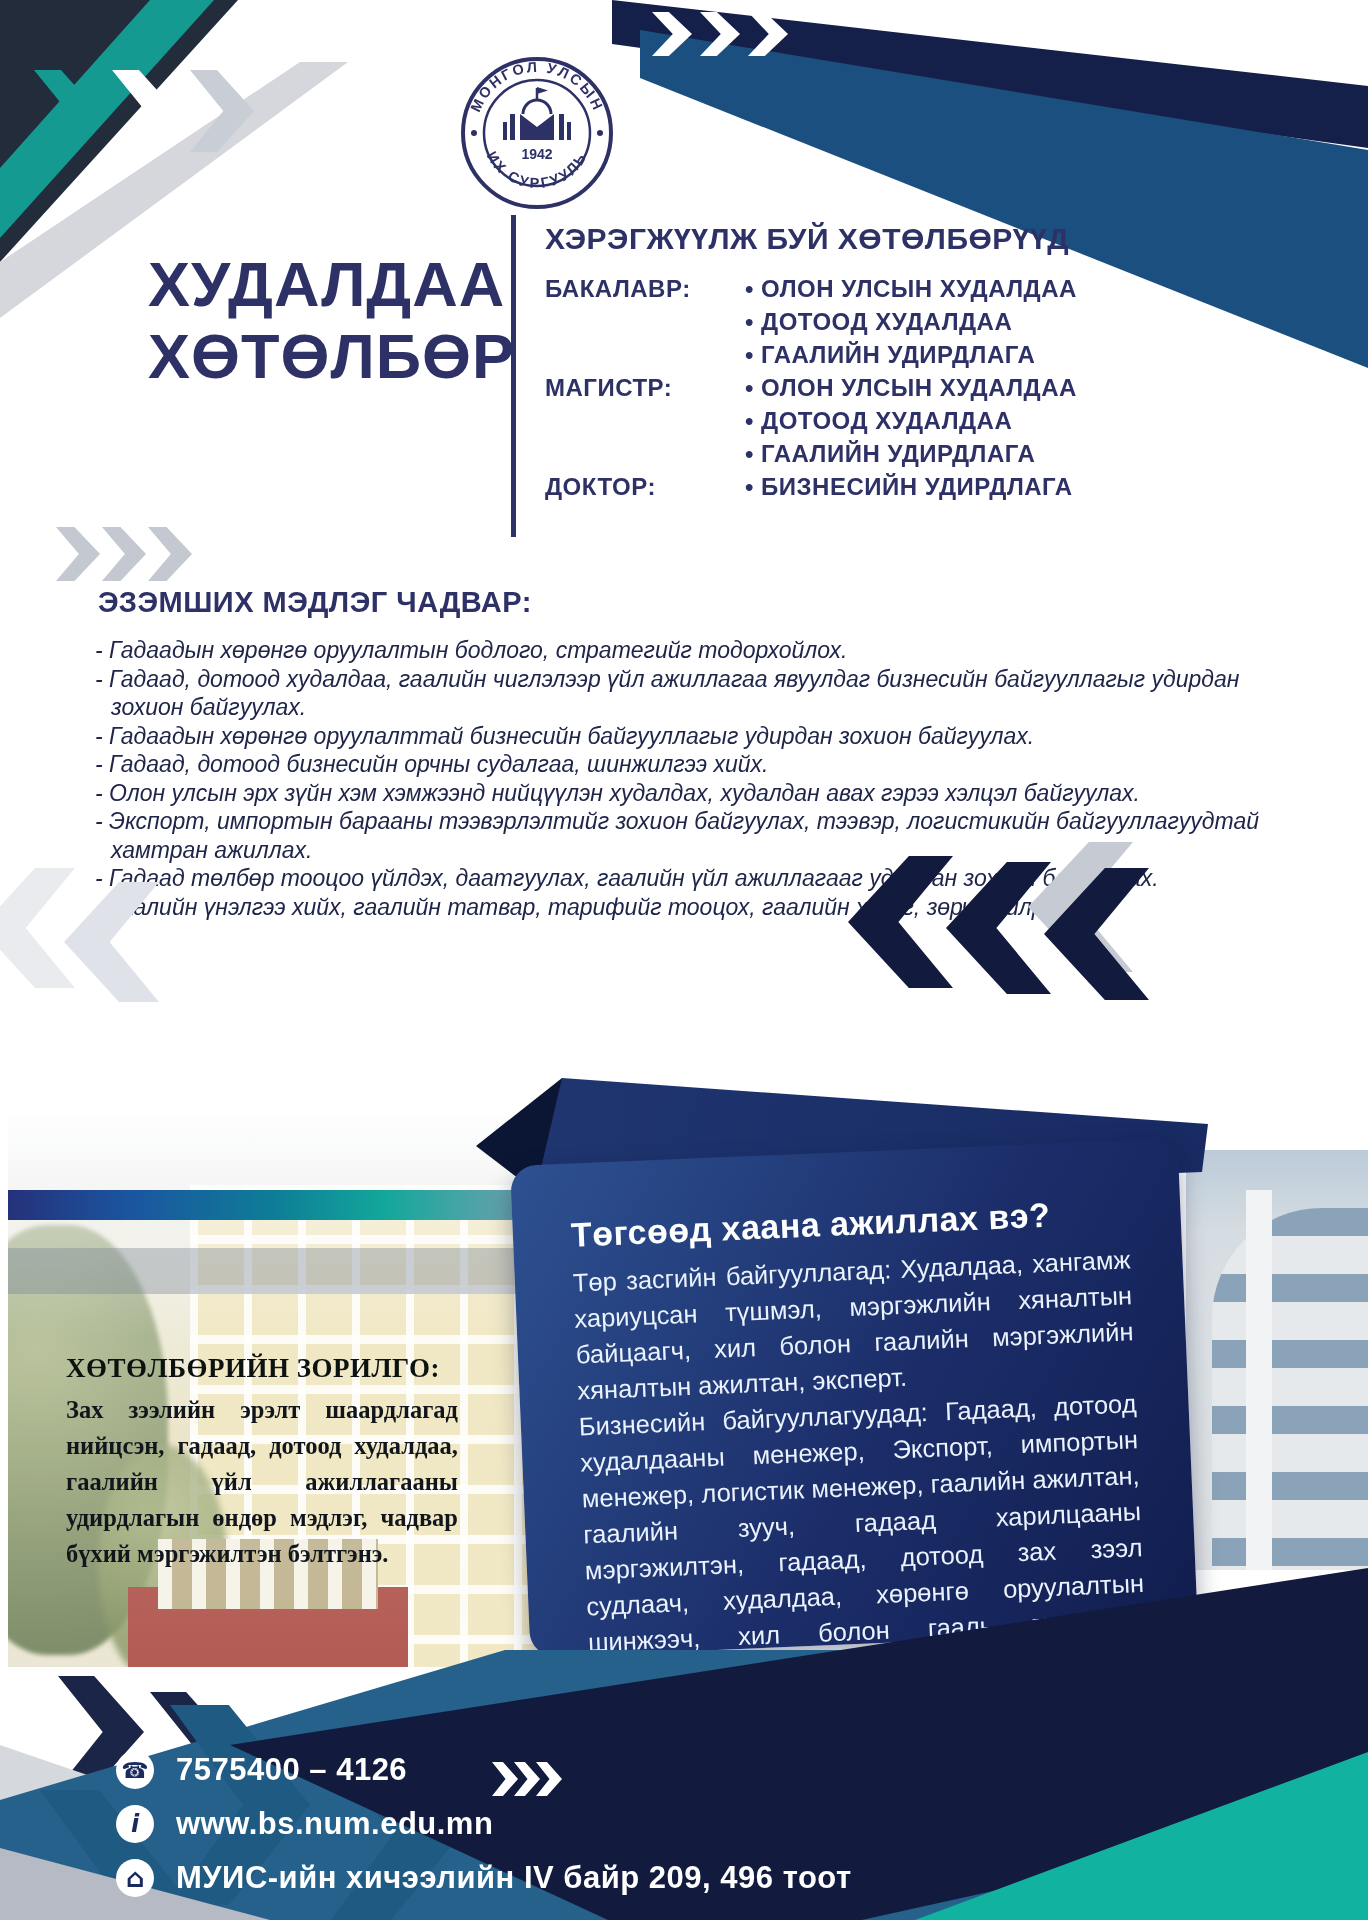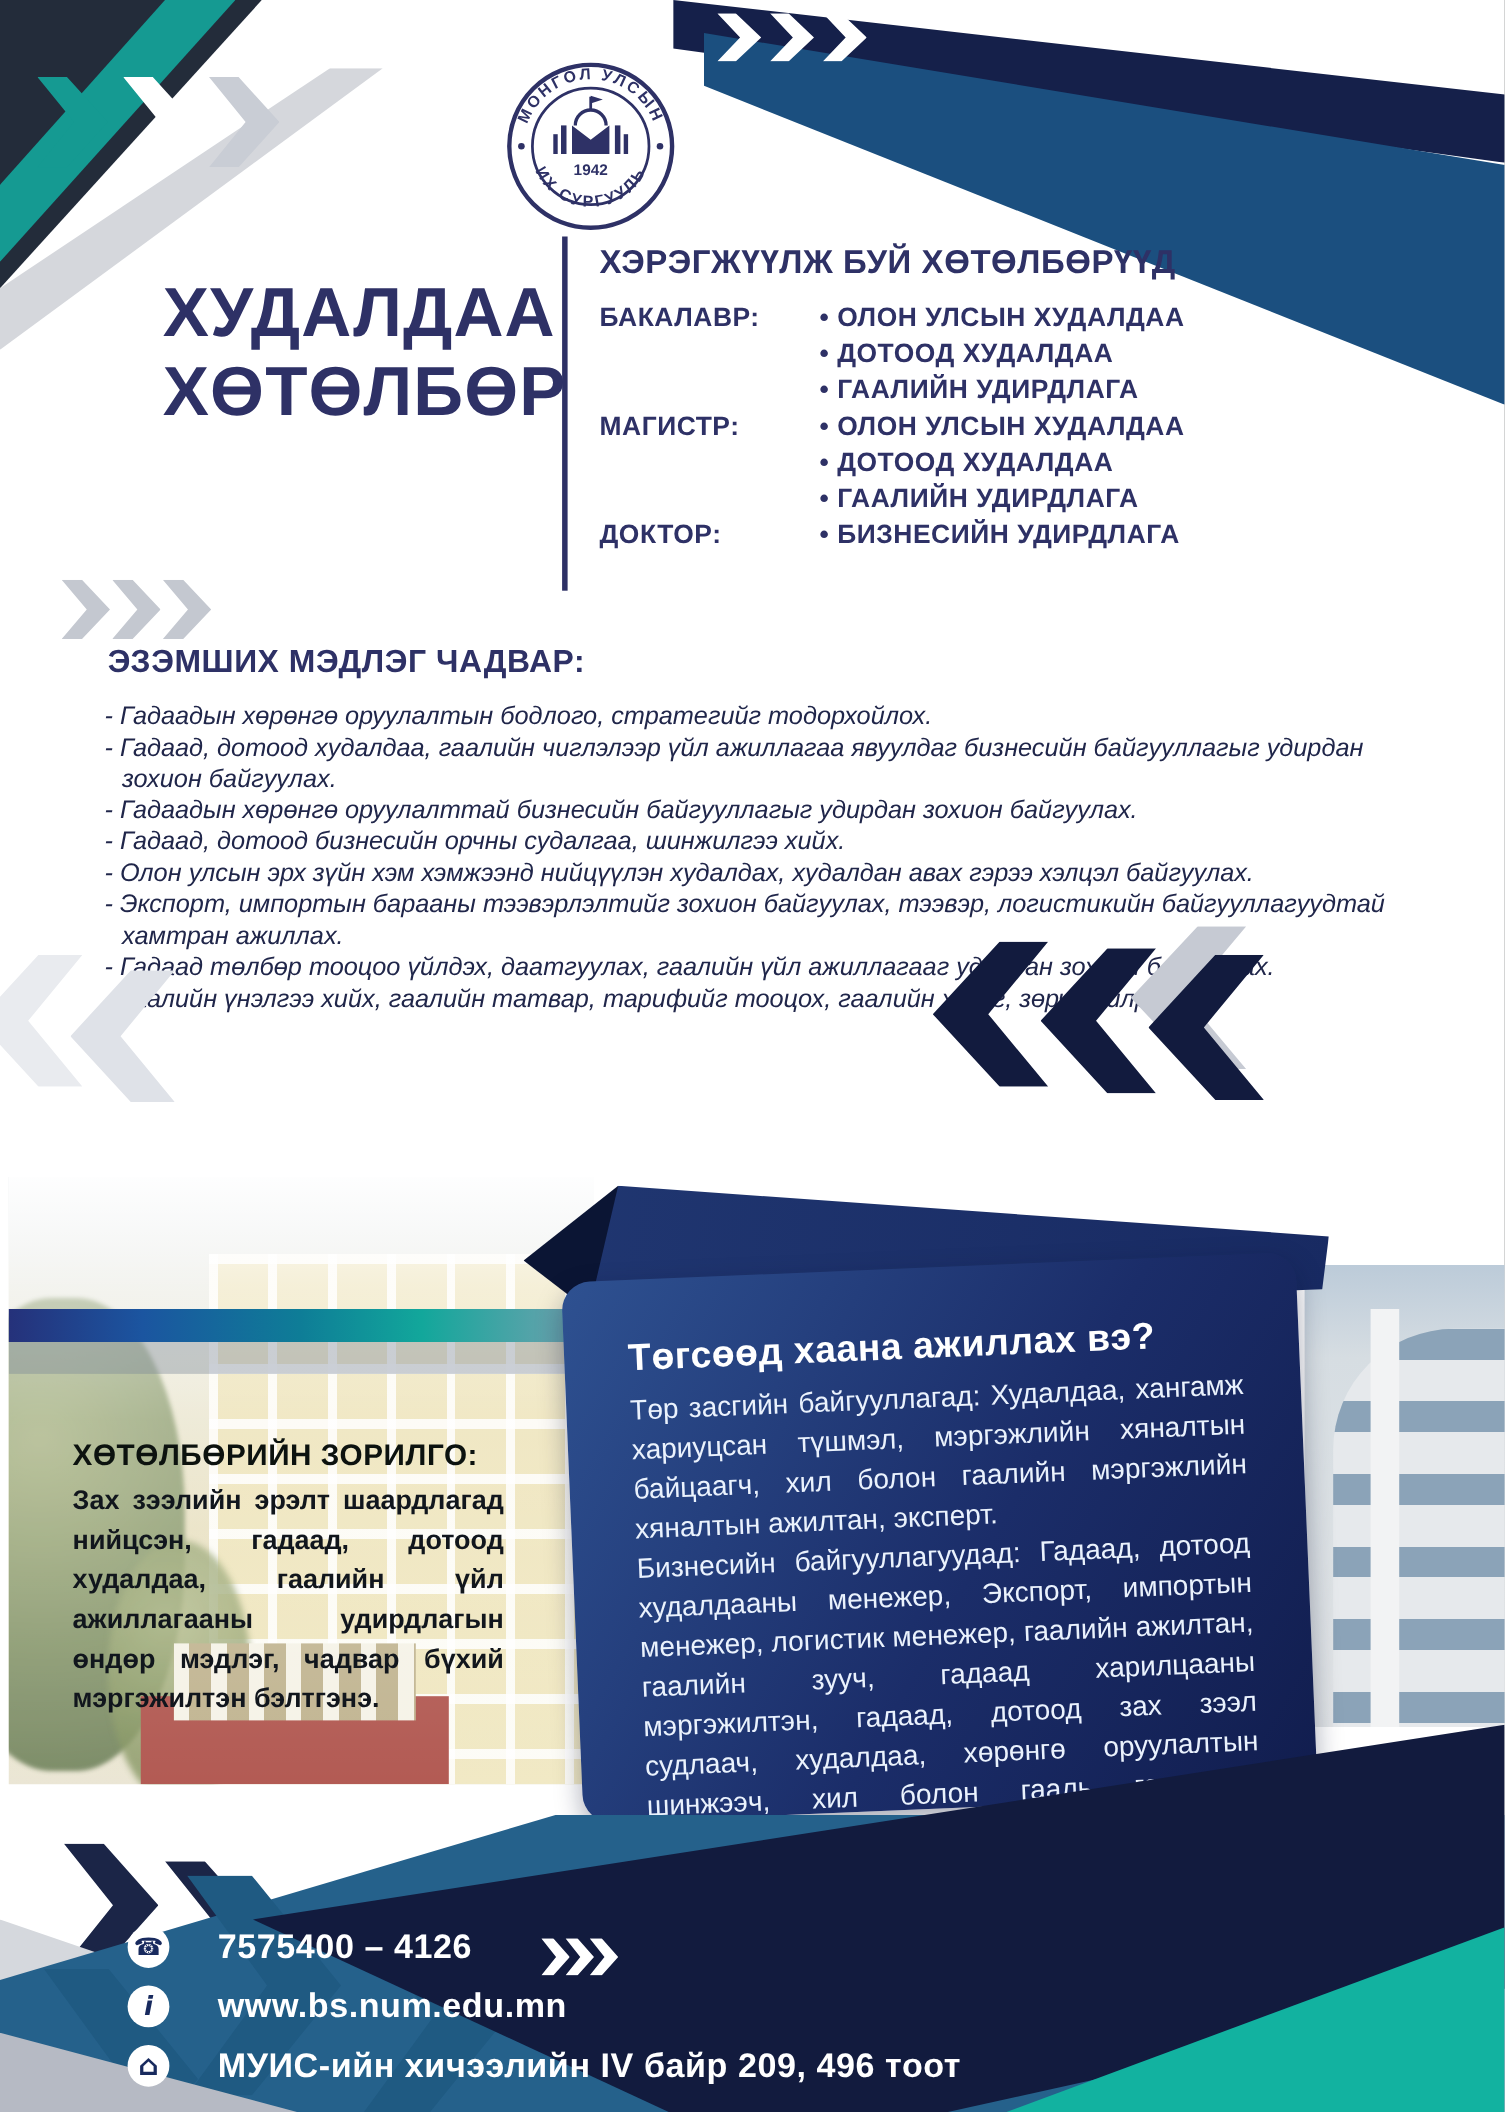--- a/index.html
+++ b/index.html
@@ -37,22 +37,22 @@
   .prog-row{display:flex;height:33px;align-items:center;}
   .prog-label{width:178px;text-align:left;font-size:24px;font-weight:700;letter-spacing:.5px;}
   .prog-item{margin-left:22px;font-size:24px;font-weight:700;letter-spacing:.5px;}
 
   
   .skills-heading{left:98px;top:586px;font-size:29px;font-weight:700;color:#2e3166;letter-spacing:.5px;}
   .skills{left:95px;top:636px;width:1195px;color:#20264a;font-size:23px;font-style:italic;line-height:28.5px;}
   .skills div{padding-left:16px;text-indent:-16px;}
 
   
-  .photo-left{left:8px;top:1070px;width:532px;height:552px;overflow:hidden;
-    background:linear-gradient(180deg,#dfe5ea 0%,#e9e6d2 30%,#e6ddba 58%,#e8e3cf 100%);}
+  .photo-left{left:8px;top:1115px;width:532px;height:552px;overflow:hidden;
+    background:linear-gradient(180deg,#dfe5ea 0%,#e9e6d2 30%,#e6ddba 58%,#e8e3cf 100%);font-family:Liberation Serif, serif;}
   .pl-bldg{position:absolute;right:-10px;top:70px;width:360px;height:482px;
     background:
       repeating-linear-gradient(90deg,rgba(255,255,255,.85) 0 8px,rgba(0,0,0,0) 8px 54px),
       repeating-linear-gradient(180deg,rgba(255,255,255,.85) 0 9px,rgba(0,0,0,0) 9px 50px),
       linear-gradient(180deg,#e9dca8,#efe6bd);}
   .pl-tree1{position:absolute;left:-60px;top:110px;width:220px;height:430px;border-radius:45%;
     background:radial-gradient(circle at 40% 30%,#9aa871,#6f8353 60%,#5a6f45);filter:blur(2px);opacity:.9;}
   .pl-tree2{position:absolute;left:90px;top:330px;width:130px;height:240px;border-radius:50%;
     background:radial-gradient(circle at 40% 30%,#a7b27c,#77894f 70%);filter:blur(3px);opacity:.8;}
   .pl-red{position:absolute;left:120px;bottom:0;width:280px;height:80px;background:#a8443c;}
@@ -92,21 +92,21 @@
   .f-gray1{clip-path:polygon(0 1745px,0 1815px,390px 1920px,510px 1920px);background:#d5d8dd;}
   .f-steel{clip-path:polygon(0 1800px,505px 1650px,1368px 1650px,1368px 1920px,0 1920px);background:#25618b;}
   .f-navy{clip-path:polygon(230px 1745px,1368px 1568px,1368px 1808px,690px 1958px);background:#121b3e;}
   .f-teal{clip-path:polygon(1368px 1752px,1368px 1920px,915px 1920px);background:#12b2a0;}
   .f-gray2{clip-path:polygon(0 1848px,0 1920px,270px 1920px);background:#b6bac4;}
   .contact{left:116px;top:1748px;z-index:12;}
   .c-row{display:flex;align-items:center;height:44px;margin-bottom:10px;}
   .cicon{width:38px;height:38px;border-radius:50%;background:#ffffff;color:#182a5e;
     display:flex;align-items:center;justify-content:center;
     font-family:"DejaVu Sans",sans-serif;font-weight:700;flex:0 0 38px;}
-  .c-text{margin-left:44px;color:#ffffff;font-size:31px;font-weight:700;letter-spacing:.5px;white-space:nowrap;}
+  .c-text{margin-left:22px;color:#ffffff;font-size:31px;font-weight:700;letter-spacing:.5px;white-space:nowrap;}
 
   svg text,svg textPath{font-family:"Liberation Sans",sans-serif;}
 </style>
 </head>
 <body>
 
 <div class="poster">
 
   <div class="cp tl-dark"></div>
   <div class="cp tl-teal"></div>

